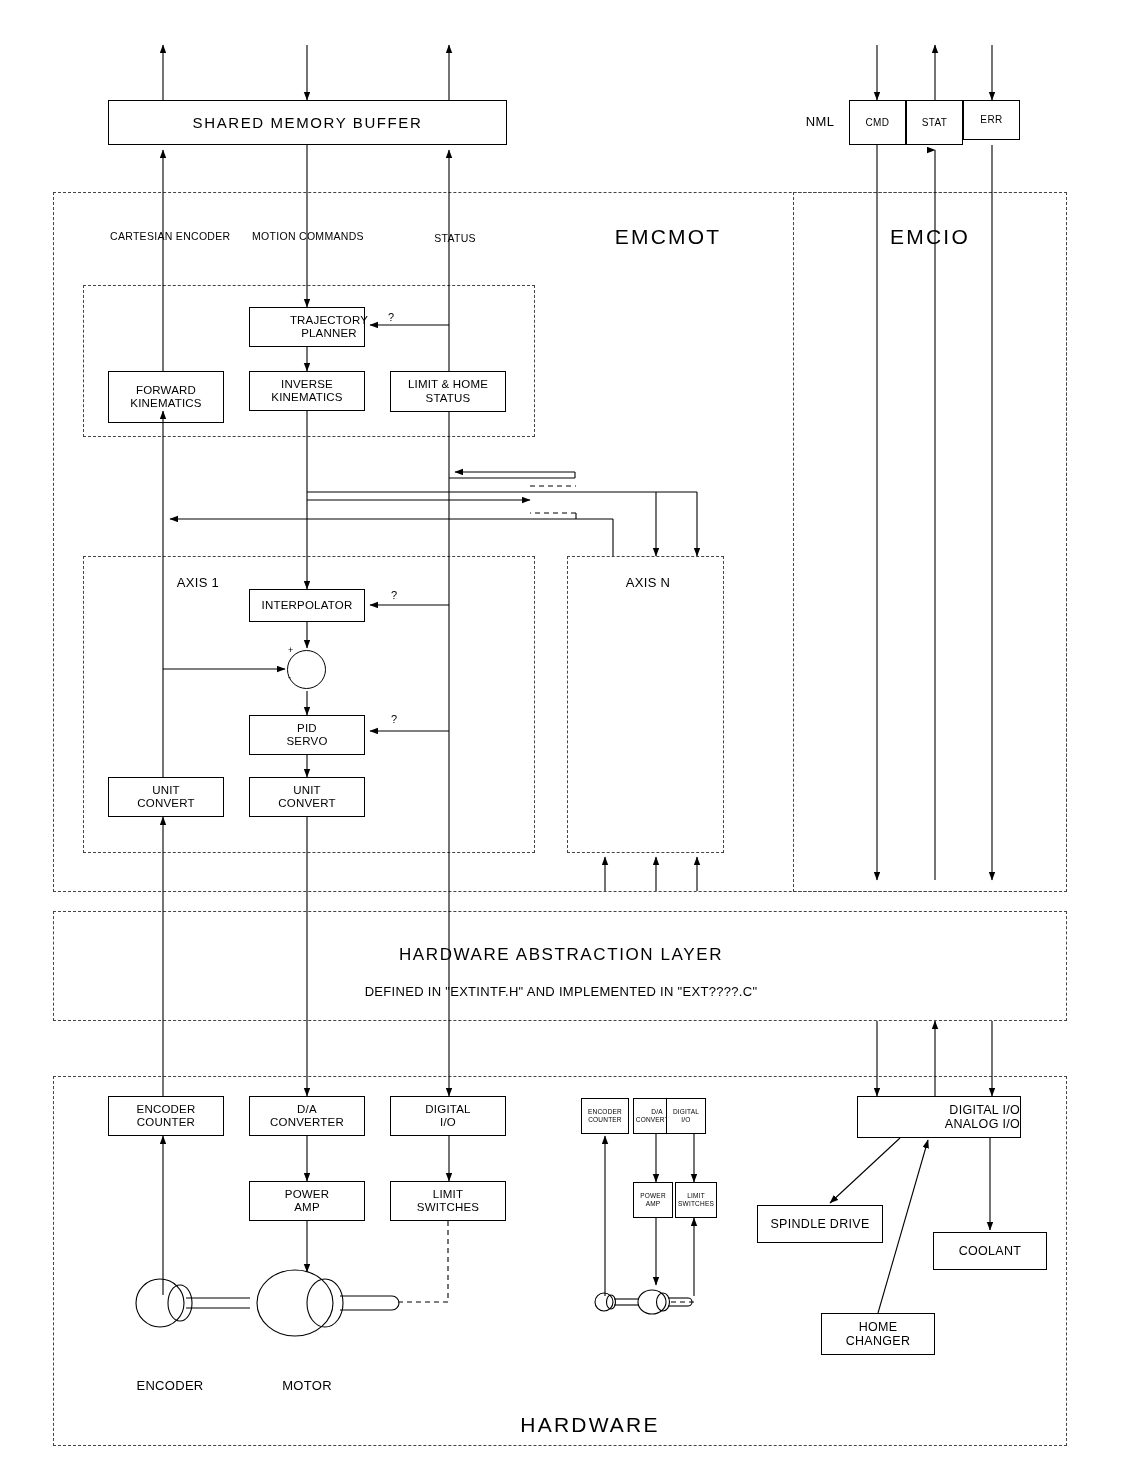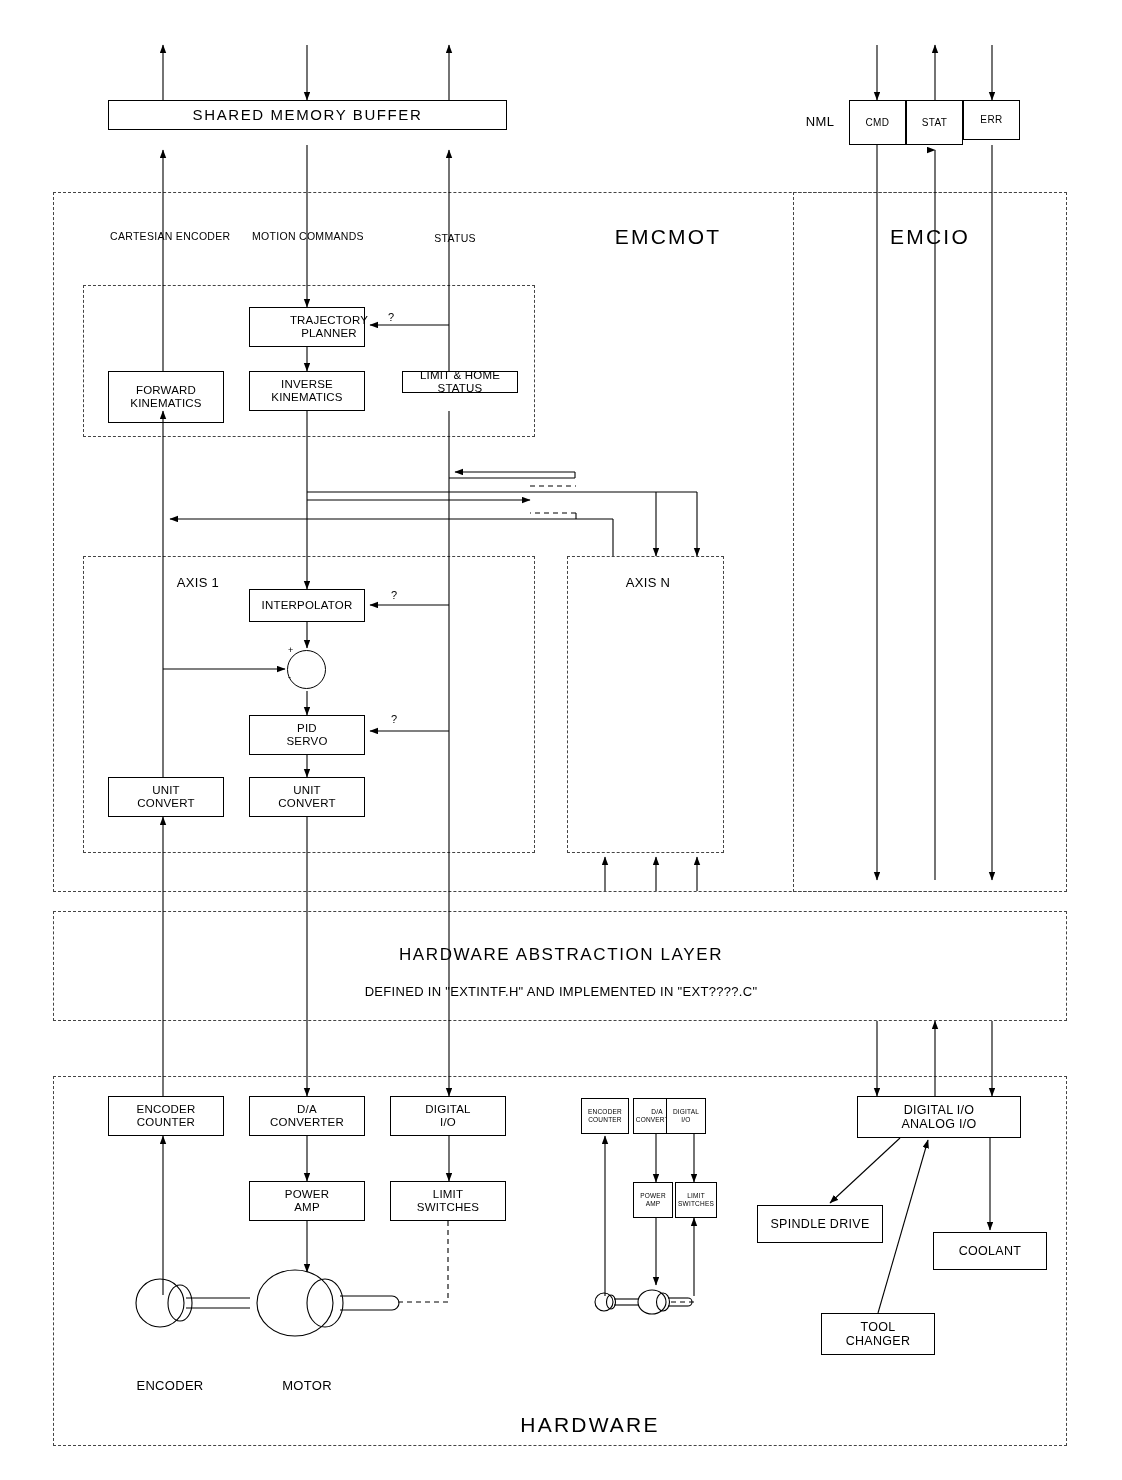--- a/index.html
+++ b/index.html
@@ -90,21 +90,21 @@
 
   <div class="label lbl-huge" style="left:598px; top:224px; width:140px;">EMCMOT</div>
   <div class="label lbl-huge" style="left:860px; top:224px; width:140px;">EMCIO</div>
   <div class="label lbl-mid" style="left:148px; top:575px; width:100px;">AXIS 1</div>
   <div class="label lbl-mid" style="left:598px; top:575px; width:100px;">AXIS N</div>
   <div class="label lbl-huge" style="left:490px; top:1412px; width:200px;">HARDWARE</div>
 
   <div class="label lbl-big" style="left:61px; top:945px; width:1000px;">HARDWARE ABSTRACTION LAYER</div>
   <div class="label lbl-mid" style="left:61px; top:984px; width:1000px;">DEFINED IN "EXTINTF.H" AND IMPLEMENTED IN "EXT????.C"</div>
 
-  <div class="box shared" style="left:108px; top:100px; width:399px; height:30px;">
+  <div class="box shared" style="left:108px; top:100px; width:399px; height:45px;">
     <span>SHARED MEMORY BUFFER</span>
   </div>
 
   <div class="label lbl-mid" style="left:795px; top:114px; width:50px;">NML</div>
   <div class="box nmlcell" style="left:849px; top:100px; width:57px; height:45px;align-items:center;">
     <span>CMD</span>
   </div>
   <div class="box nmlcell" style="left:906px; top:100px; width:57px; height:45px;">
     <span>STAT</span>
   </div>
@@ -127,21 +127,21 @@
     <span>PLANNER</span>
   </div>
   <div class="box" style="left:108px; top:371px; width:116px; height:52px;">
     <span>FORWARD</span>
     <span>KINEMATICS</span>
   </div>
   <div class="box" style="left:249px; top:371px; width:116px; height:40px;align-items:center;">
     <span>INVERSE</span>
     <span>KINEMATICS</span>
   </div>
-  <div class="box" style="left:390px; top:371px; width:116px; height:22px;margin-left:12px;">
+  <div class="box" style="left:390px; top:371px; width:116px; height:41px;">
     <span>LIMIT &amp; HOME</span>
     <span>STATUS</span>
   </div>
 
   <div class="box" style="left:249px; top:589px; width:116px; height:33px;">
     <span>INTERPOLATOR</span>
   </div>
   <div class="summing" style="left:287px; top:650px; width:39px; height:39px;"></div>
   <div class="plus" style="left:288px; top:646px;">+</div>
   <div class="plus" style="left:288px; top:673px;">-</div>
@@ -197,32 +197,32 @@
   </div>
   <div class="box tiny" style="left:633px; top:1182px; width:40px; height:36px;">
     <span>POWER</span>
     <span>AMP</span>
   </div>
   <div class="box tiny" style="left:675px; top:1182px; width:42px; height:36px;">
     <span>LIMIT</span>
     <span>SWITCHES</span>
   </div>
 
-  <div class="box hwbig" style="left:857px; top:1096px; width:164px; height:42px;">
+  <div class="box hwbig" style="left:857px; top:1096px; width:164px; height:42px;align-items:flex-end;">
     <span>DIGITAL I/O</span>
     <span>ANALOG I/O</span>
   </div>
   <div class="box hwbig" style="left:757px; top:1205px; width:126px; height:38px;align-items:center;">
     <span>SPINDLE DRIVE</span>
   </div>
   <div class="box hwbig" style="left:933px; top:1232px; width:114px; height:38px;">
     <span>COOLANT</span>
   </div>
   <div class="box hwbig" style="left:821px; top:1313px; width:114px; height:42px;">
-    <span>TOOL</span>
+    <span>HOME</span>
     <span>CHANGER</span>
   </div>
 
   <div class="label lbl-mid" style="left:115px; top:1378px; width:110px;">ENCODER</div>
   <div class="label lbl-mid" style="left:252px; top:1378px; width:110px;">MOTOR</div>
 
   <svg class="lines" viewBox="0 0 1122 1480">
     <defs>
       <marker id="arr" markerWidth="9" markerHeight="9" refX="7.5" refY="3" orient="auto" markerUnits="strokeWidth">
         <path d="M0,0 L8,3 L0,6 z" fill="#000"></path>

